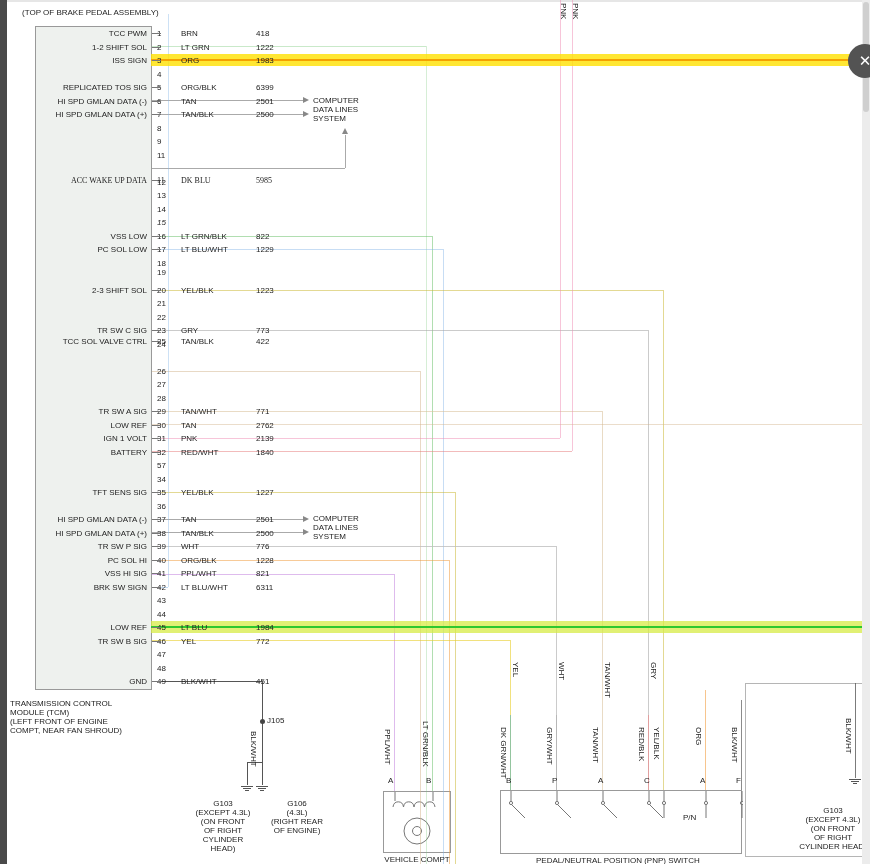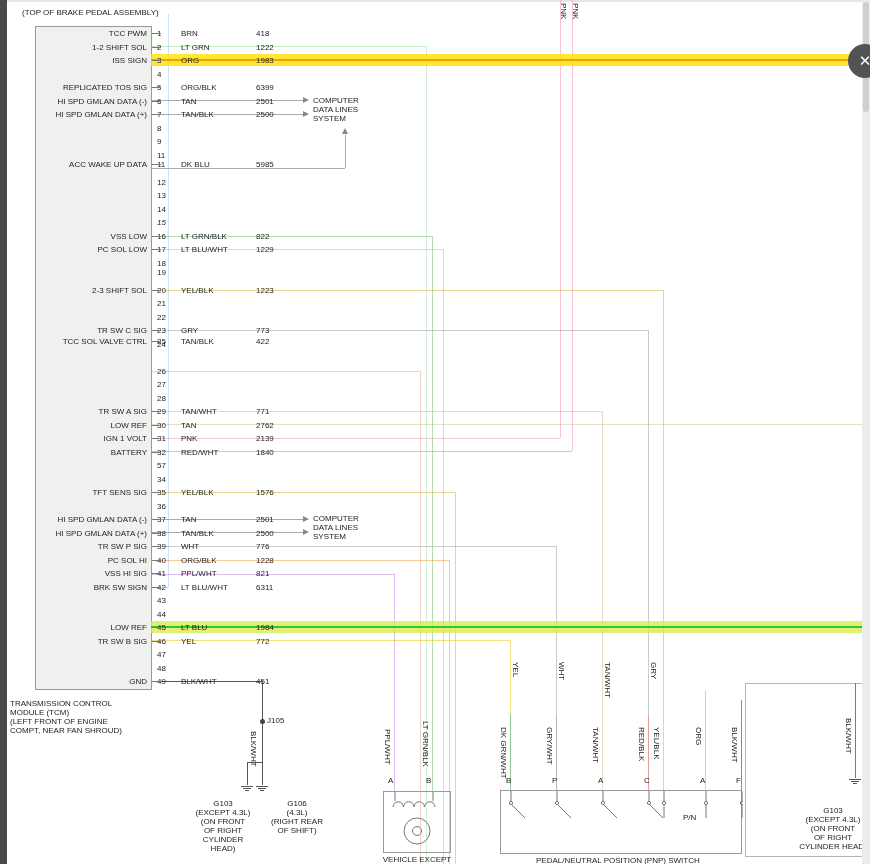--- a/index.html
+++ b/index.html
@@ -240,21 +240,21 @@
       <span class="clr"></span>
       <span class="cct"></span>
     </div>
     <div class="pin-row empty" style="top: 150.5px;">
       <span class="lbl"></span>
       <span class="num">11</span>
 
       <span class="clr"></span>
       <span class="cct"></span>
     </div>
-    <div class="pin-row" style="top: 160px;">
+    <div class="pin-row" style="top: 176px; font-family: Liberation Serif, serif;">
       <span class="lbl">ACC WAKE UP DATA</span>
       <span class="num">11</span>
       <i class="tick"></i>
       <span class="clr">DK BLU</span>
       <span class="cct">5985</span>
     </div>
     <div class="pin-row empty" style="top: 177.5px;">
       <span class="lbl"></span>
       <span class="num">12</span>
 
@@ -413,21 +413,21 @@
       <span class="num">34</span>
 
       <span class="clr"></span>
       <span class="cct"></span>
     </div>
     <div class="pin-row" style="top: 488px;">
       <span class="lbl">TFT SENS SIG</span>
       <span class="num">35</span>
       <i class="tick"></i>
       <span class="clr">YEL/BLK</span>
-      <span class="cct">1576</span>
+      <span class="cct">1227</span>
     </div>
     <div class="pin-row empty" style="top: 501.5px;">
       <span class="lbl"></span>
       <span class="num">36</span>
 
       <span class="clr"></span>
       <span class="cct"></span>
     </div>
     <div class="pin-row" style="top: 515px;">
       <span class="lbl">HI SPD GMLAN DATA (-)</span>
@@ -538,28 +538,28 @@
 <div class="t" style="left:267px;top:716px">J105</div>
 
 <div class="t pre ctr" style="left:190px;top:799px;width:66px">G103
 (EXCEPT 4.3L)
 (ON FRONT
 OF RIGHT
 CYLINDER HEAD)</div>
 <div class="t pre ctr" style="left:264px;top:799px;width:66px">G106
 (4.3L)
 (RIGHT REAR
-OF SHIFT)</div>
+OF ENGINE)</div>
 <div class="t pre ctr" style="left:797px;top:806px;width:72px">G103
 (EXCEPT 4.3L)
 (ON FRONT
 OF RIGHT
 CYLINDER HEAD)</div>
 
-<div class="t ctr" style="left:380px;top:855px;width:74px">VEHICLE EXCEPT</div>
+<div class="t ctr" style="left:380px;top:855px;width:74px">VEHICLE COMPT</div>
 <div class="t" style="left:536px;top:856px">PEDAL/NEUTRAL POSITION (PNP) SWITCH</div>
 <div class="t" style="left:683px;top:813px">P/N</div>
 
 <div class="t" style="left:388px;top:776px">A</div>
 <div class="t" style="left:426px;top:776px">B</div>
 <div class="t" style="left:506px;top:776px">B</div>
 <div class="t" style="left:552px;top:776px">P</div>
 <div class="t" style="left:598px;top:776px">A</div>
 <div class="t" style="left:644px;top:776px">C</div>
 <div class="t" style="left:700px;top:776px">A</div>

